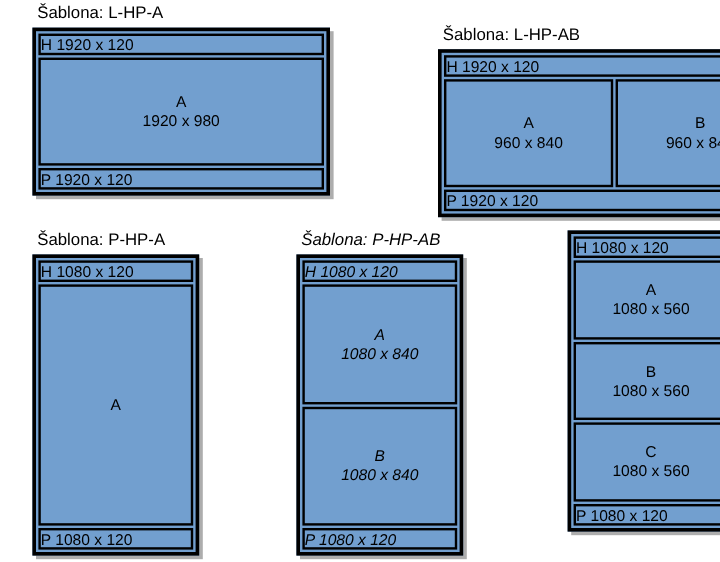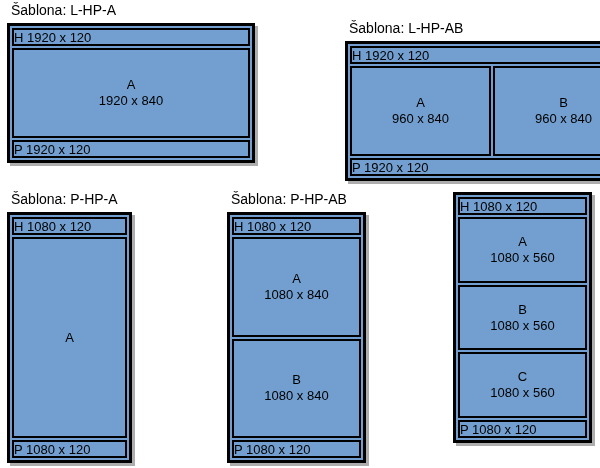--- a/index.html
+++ b/index.html
@@ -4,21 +4,21 @@
 <style>
   html, body { margin: 0; padding: 0; }
   body {
     width: 600px; height: 468px;
     background: #ffffff;
     font-family: "Liberation Sans", sans-serif;
     color: #000000;
     position: relative;
     overflow: hidden;
   }
-  .template { position: absolute; }
+  .template { position: absolute; margin-left: 20px; }
   .template-title {
     font-size: 14px;
     line-height: 15px;
     margin: 0 0 5px 4px;
     white-space: nowrap;
   }
   .frame {
     box-sizing: border-box;
     background: #729FCF;
     border: 3px solid #000000;
@@ -61,40 +61,40 @@
     font-size: 13px;
     line-height: 16px;
     white-space: nowrap;
     min-height: 0;
   }
   
   .t0 { left: 7px;   top: 3px;   width: 248px; }
   .t0 .frame { height: 140px; }
   .t1 { left: 345px; top: 21px;   width: 294px; }
   .t1 .frame { height: 140px; }
-  .t2 { left: 7px;   top: 192px; width: 125px; }
+  .t2 { left: 7px;   top: 192px; width: 139px; }
   .t2 .frame { height: 251px; }
-  .t3 { left: 227px; top: 192px; width: 139px; }
+  .t3 { left: 227px; top: 192px; width: 139px; font-style: italic; }
   .t3 .frame { height: 251px; }
   .t4 { left: 453px; top: 192px; width: 139px; }
   .t4 .frame { height: 251px; }
 </style>
 </head>
 <body>
 
 <div class="template t0">
   <div class="template-title">Šablona: L-HP-A</div>
   <div class="frame">
     <div class="bar">
       <span>H 1920 x 120</span>
     </div>
     <div class="regions col">
       <div class="region">
         <div>A</div>
-        <div>1920 x 840</div>
+        <div>1920 x 980</div>
       </div>
     </div>
     <div class="bar">
       <span>P 1920 x 120</span>
     </div>
   </div>
 </div>
 
 <div class="template t1">
   <div class="template-title">Šablona: L-HP-AB</div>

